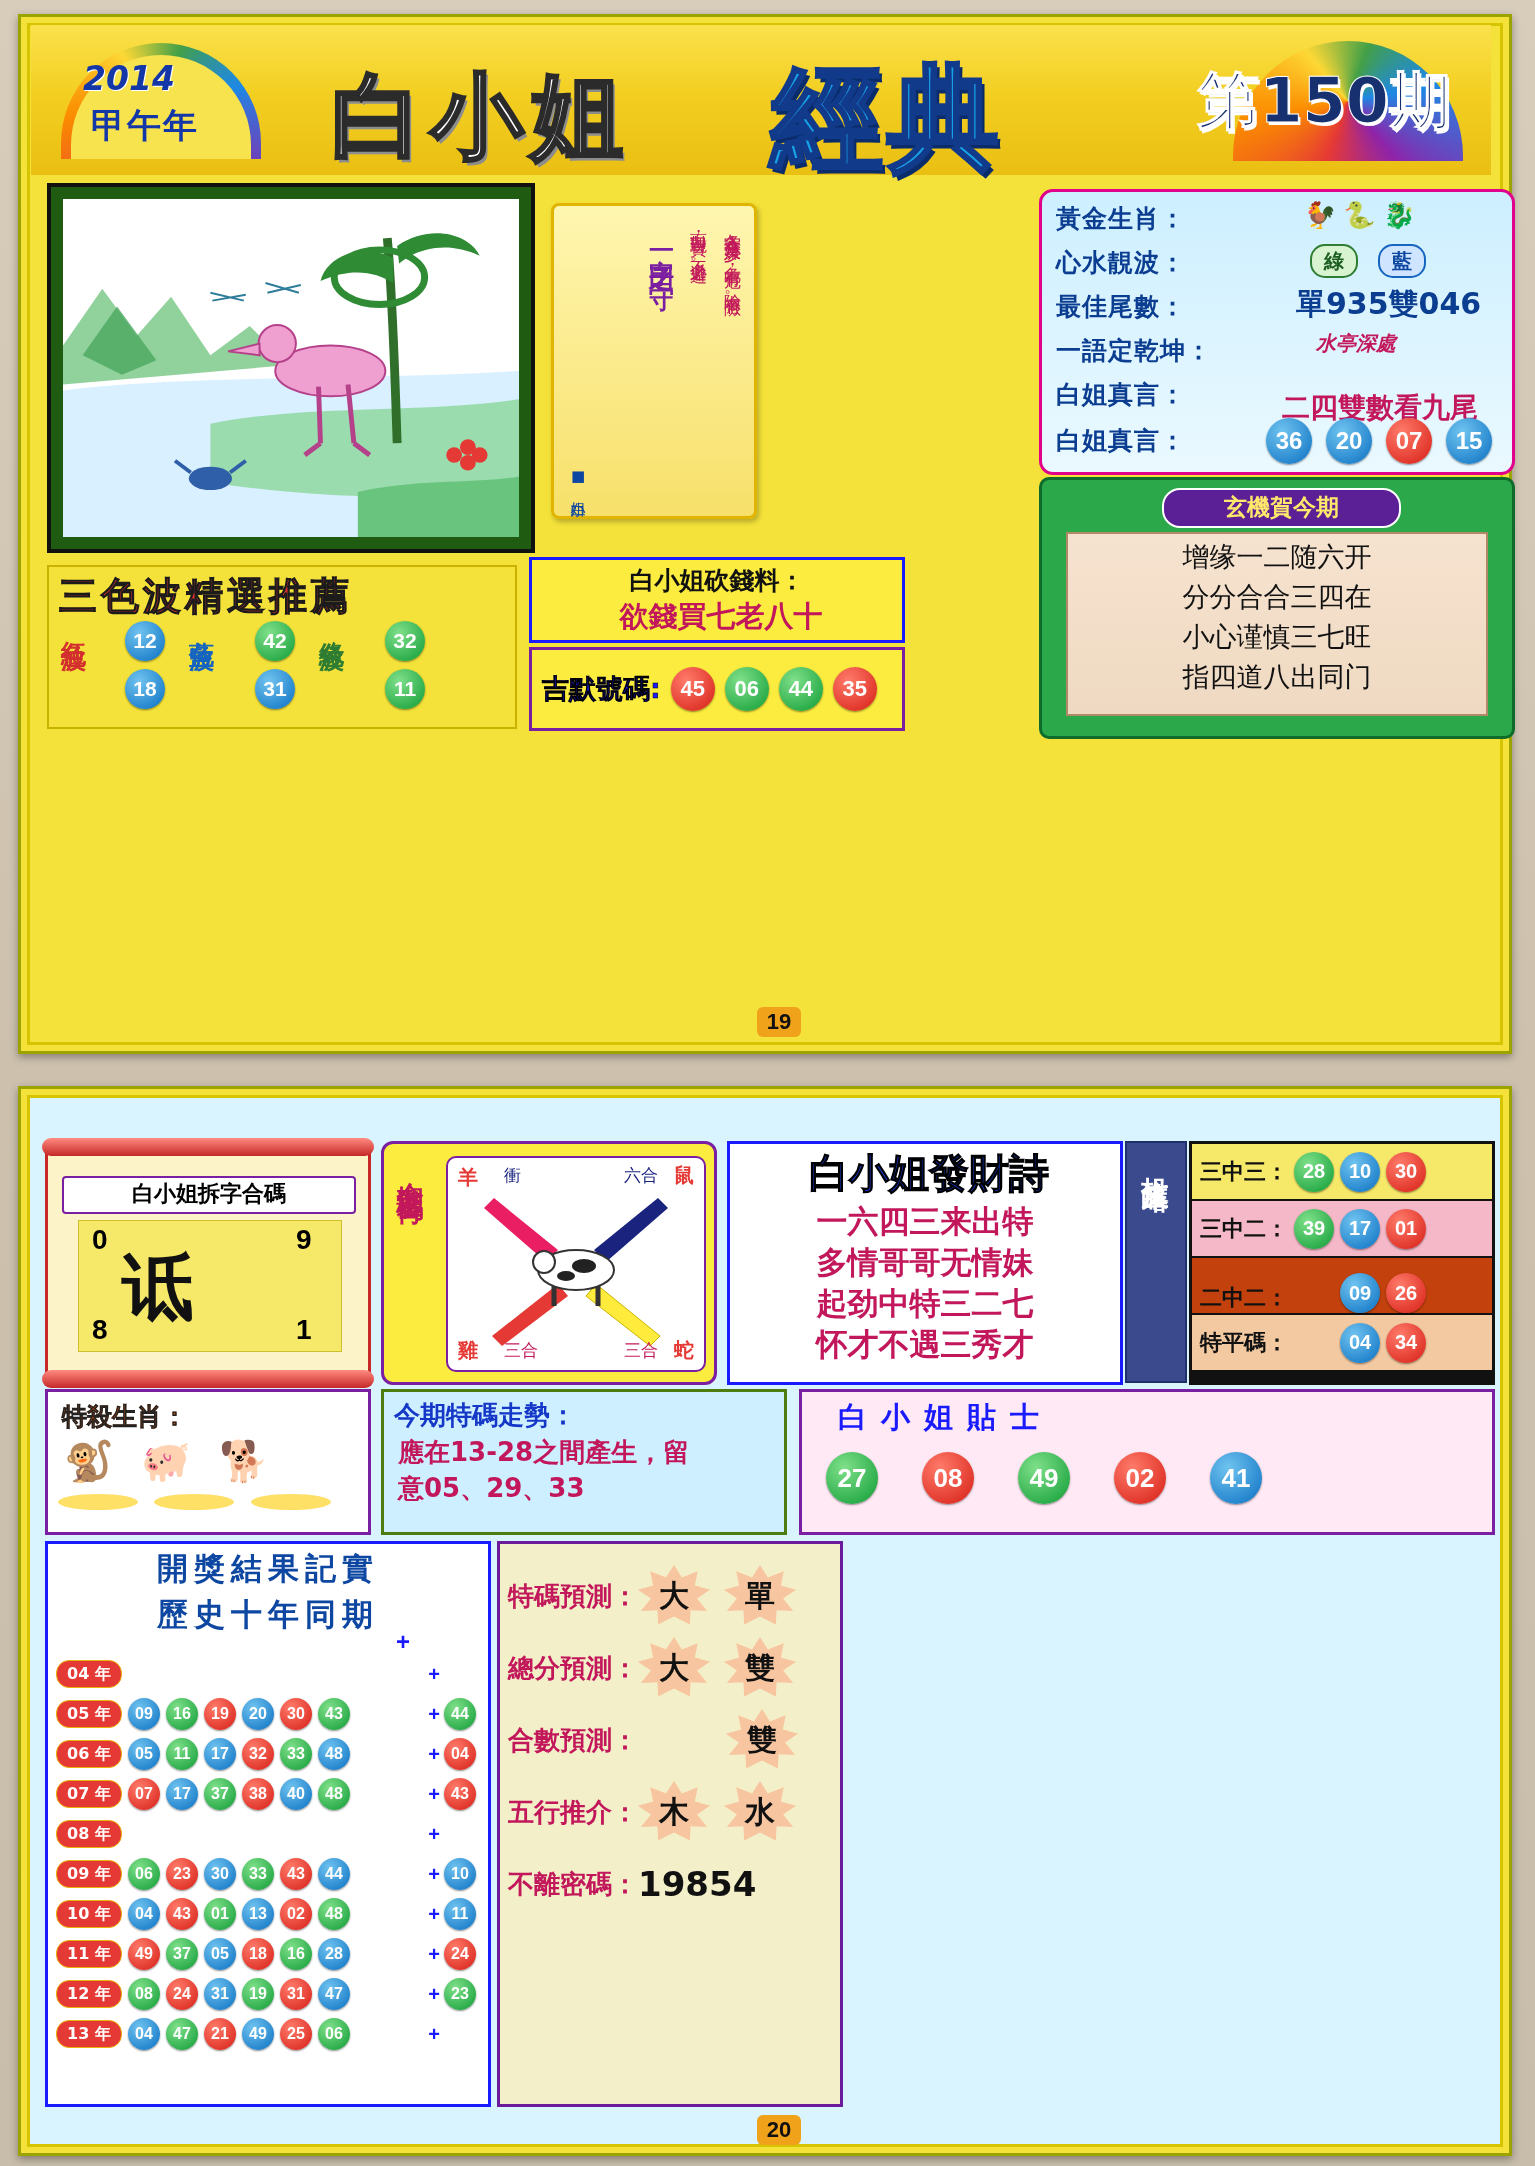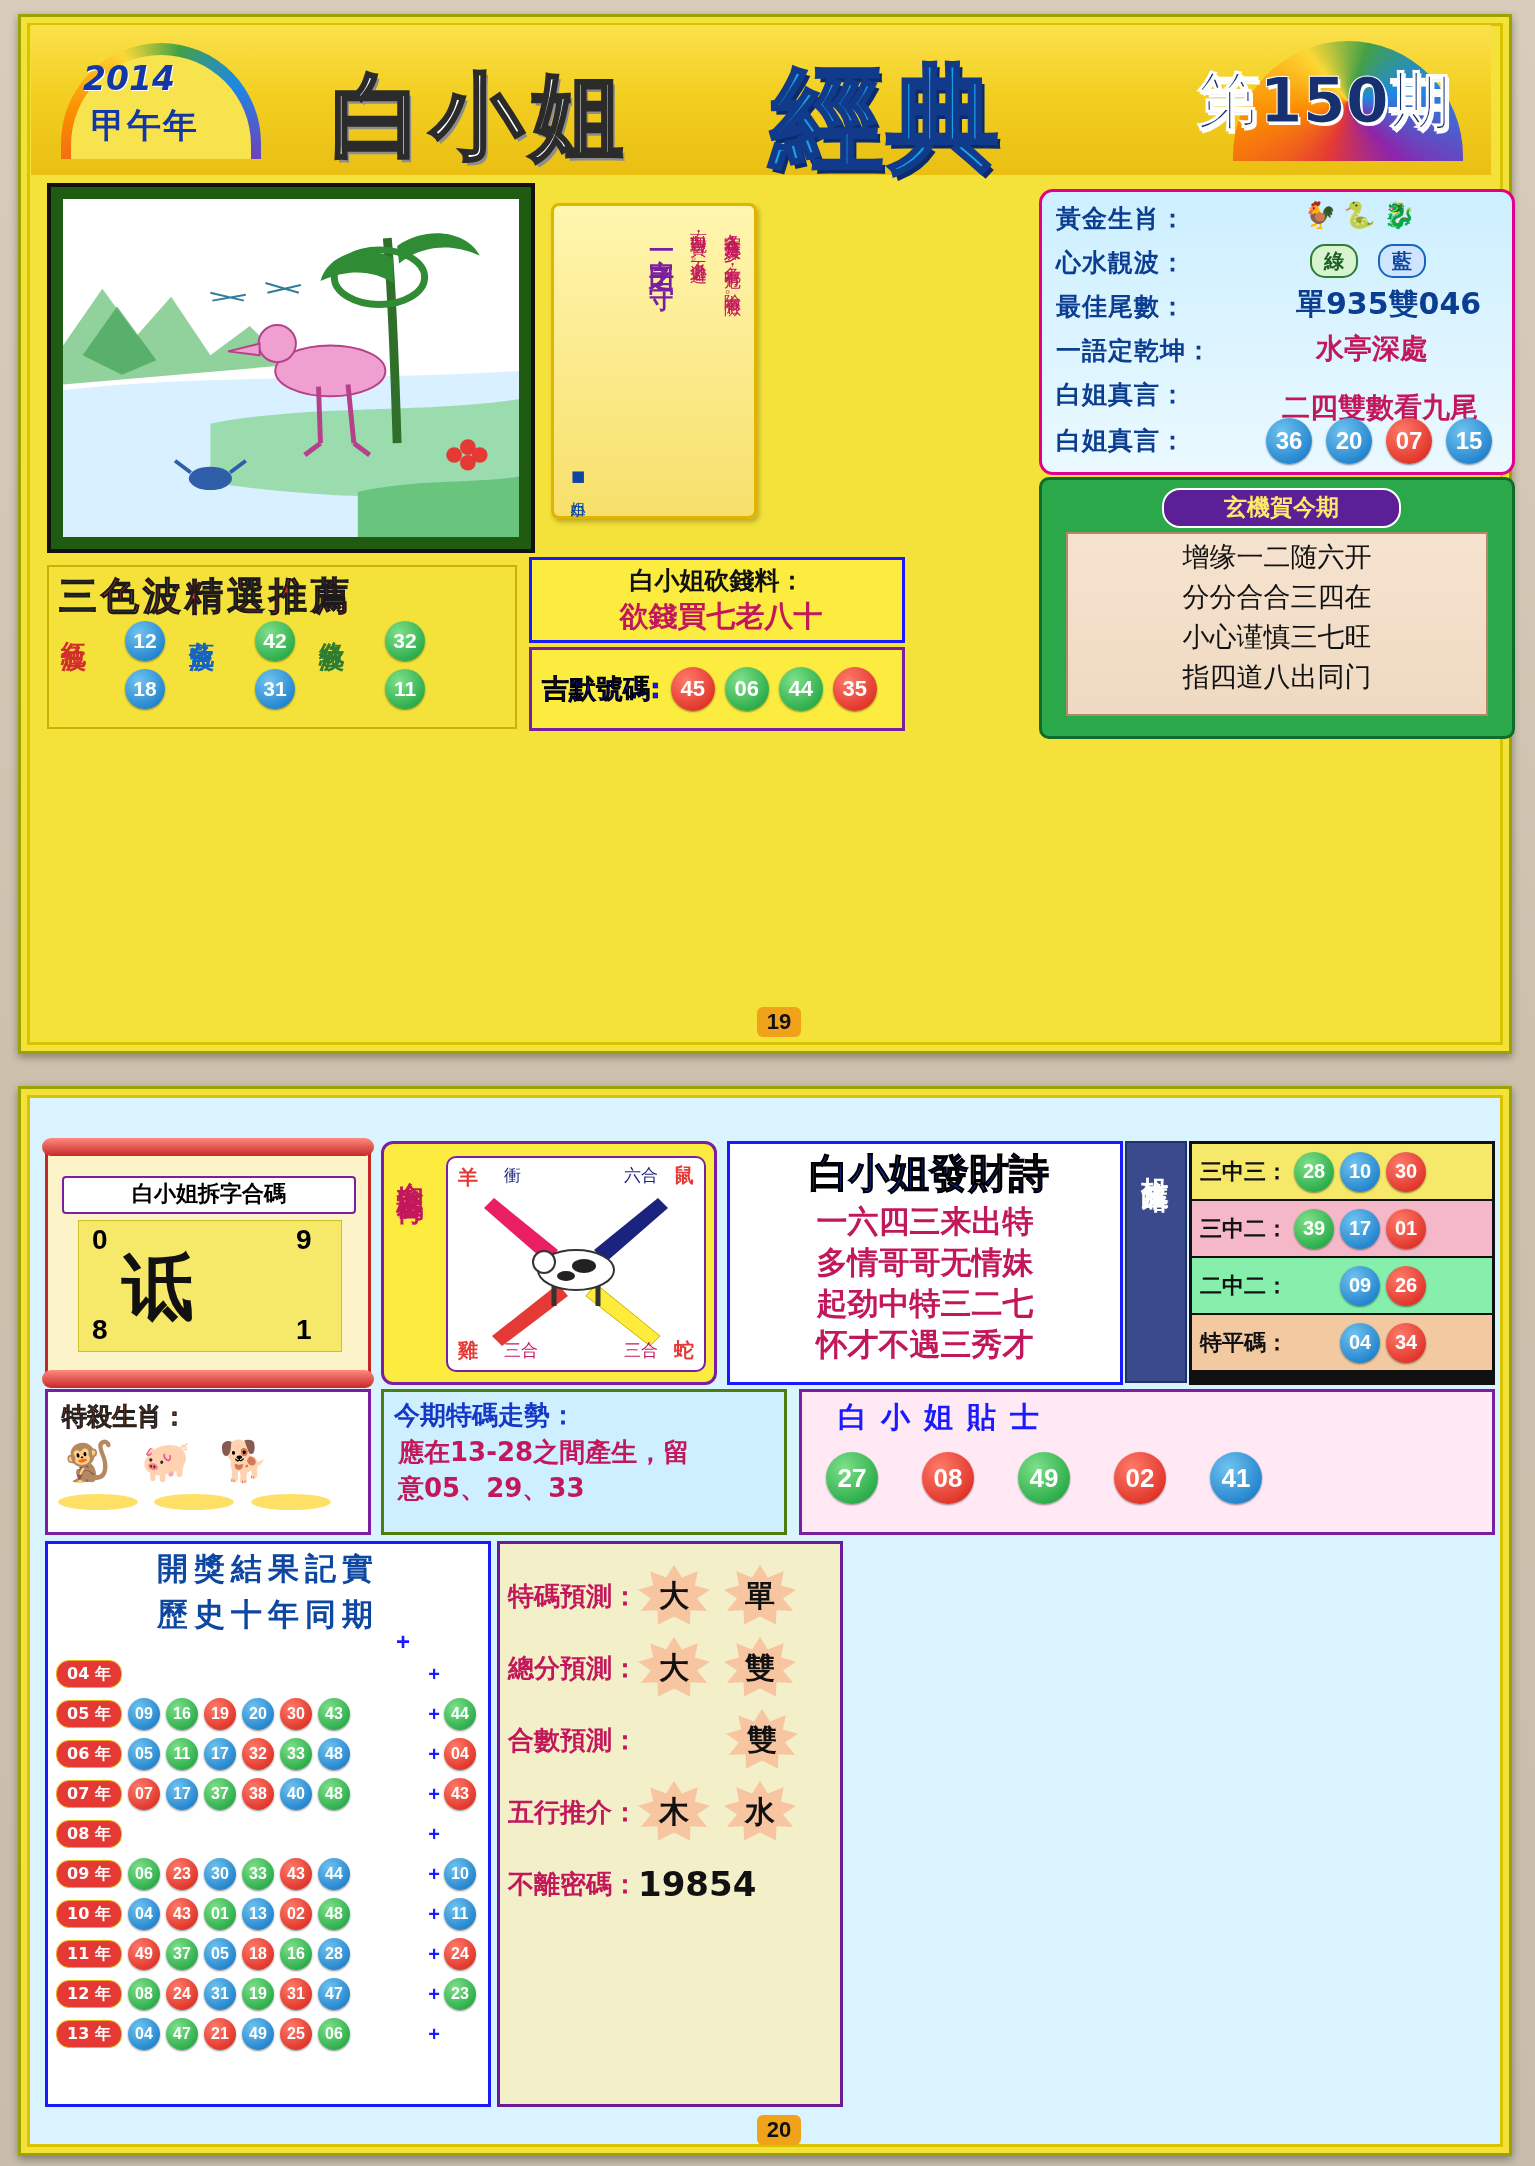--- a/index.html
+++ b/index.html
@@ -183,21 +183,21 @@
       <div style="position:absolute;left:262px;top:8px;font-size:26px;">🐓 🐍 🐉</div>
 
       <div class="goldrow cn" style="top:54px;">心水靚波：</div>
       <span class="tagL cn" style="position:absolute;left:268px;top:52px;">綠</span>
       <span class="tagB cn" style="position:absolute;left:336px;top:52px;">藍</span>
 
       <div class="goldrow cn" style="top:98px;">最佳尾數：</div>
       <div style="position:absolute;left:254px;top:92px;font-size:30px;font-weight:bold;color:#0b3d91;" class="cn">單935雙046</div>
 
       <div class="goldrow cn" style="top:142px;">一語定乾坤：</div>
-      <div style="position:absolute;left:274px;top:138px;font-size:28px;font-weight:bold;color:#c2185b;" class="cn">水亭深處</div>
+      <div style="position:absolute;left:274px;top:138px;font-size:20px;font-weight:bold;color:#c2185b;font-style:italic;" class="cn">水亭深處</div>
 
       <div class="goldrow cn" style="top:186px;">白姐真言：</div>
       <div style="position:absolute;left:240px;top:197px;font-size:28px;font-weight:bold;color:#c2185b;" class="cn">二四雙數看九尾</div>
 
       <div class="goldrow cn" style="top:232px;">白姐真言：</div>
       <div style="position:absolute;left:224px;top:226px;display:flex;gap:14px;">
         <span class="ball blue" style="width:46px;height:46px;font-size:24px;">36</span>
         <span class="ball blue" style="width:46px;height:46px;font-size:24px;">20</span>
         <span class="ball red" style="width:46px;height:46px;font-size:24px;">07</span>
         <span class="ball blue" style="width:46px;height:46px;font-size:24px;">15</span>
@@ -314,21 +314,21 @@
         <span class="ball green" style="width:40px;height:40px;font-size:20px;margin-left:6px;">28</span>
         <span class="ball blue" style="width:40px;height:40px;font-size:20px;margin-left:6px;">10</span>
         <span class="ball red" style="width:40px;height:40px;font-size:20px;margin-left:6px;">30</span>
       </div>
       <div class="strow" style="background:#f4b8c8;">
         <span class="lbl cn">三中二：</span>
         <span class="ball green" style="width:40px;height:40px;font-size:20px;margin-left:6px;">39</span>
         <span class="ball blue" style="width:40px;height:40px;font-size:20px;margin-left:6px;">17</span>
         <span class="ball red" style="width:40px;height:40px;font-size:20px;margin-left:6px;">01</span>
       </div>
-      <div class="strow" style="background:#86efac;">
+      <div class="strow" style="background:#c2410c;align-items:flex-end;">
         <span class="lbl cn">二中二：</span>
         <span class="ball blue" style="width:40px;height:40px;font-size:20px;margin-left:52px;">09</span>
         <span class="ball red" style="width:40px;height:40px;font-size:20px;margin-left:6px;">26</span>
       </div>
       <div class="strow" style="background:#f2c9a0;border-bottom:none;">
         <span class="lbl cn">特平碼：</span>
         <span class="ball blue" style="width:40px;height:40px;font-size:20px;margin-left:52px;">04</span>
         <span class="ball red" style="width:40px;height:40px;font-size:20px;margin-left:6px;">34</span>
       </div>
     </div>

